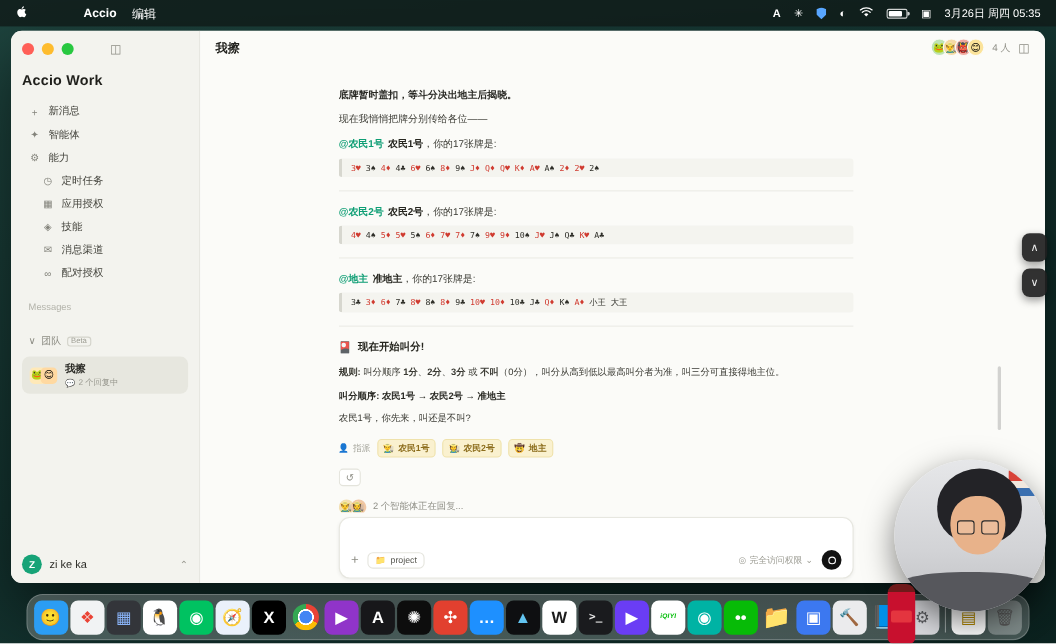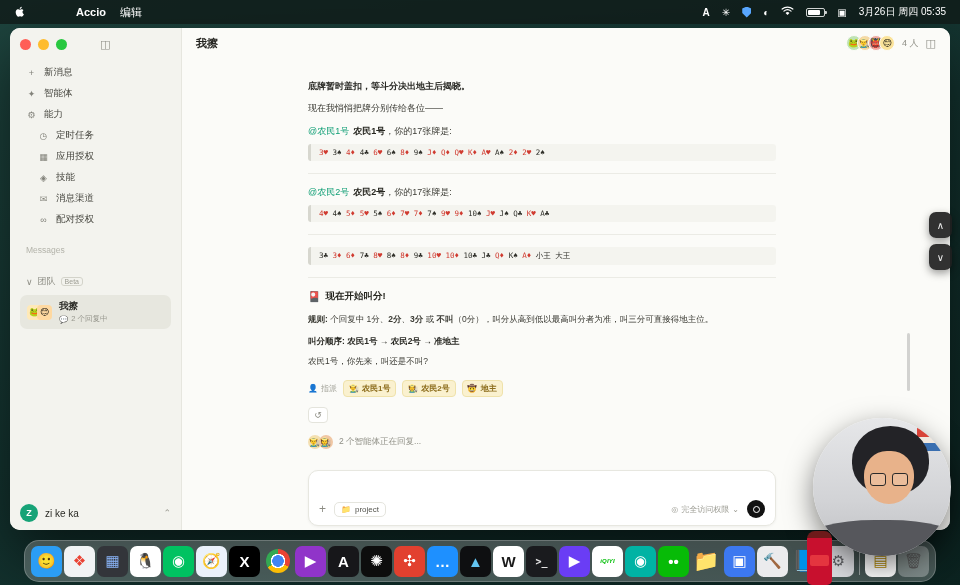--- a/index.html
+++ b/index.html
@@ -74,21 +74,21 @@
   .hav:nth-child(3){background:#f0a9a0} .hav:nth-child(4){background:#fbe39a}
   .member-count { font-size:9px; color:#8e8e85; }
   .panel-icon { color:#8e8e85; font-size:11px; }
 
   
   .chat-col { position:absolute; top:30px; bottom:64px; left:126px; width:468px;
               padding-top:22px; overflow:hidden; color:#3a3a33; }
   .msg-bold { font-size:9px; font-weight:700; color:#292924; margin-bottom:9px; }
   .msg { font-size:9px; margin-bottom:9px; }
   .mention-line { font-size:9px; margin:10px 0 6px; }
-  .mention { color:#0e9e74; font-weight:400; margin-right:4px;text-align:right; }
+  .mention { color:#0e9e74; font-weight:700; margin-right:4px;text-align:right; }
   .hand-name { font-weight:700; color:#26261f; }
   .cards { background:#f4f4ef; border-left:3px solid #d7d7cf; border-radius:3px; padding:4px 8px;
            font-family:"DejaVu Sans Mono","Liberation Mono",monospace; font-size:7.5px; color:#2f2f29; }
   .chat-col hr { border:none; border-top:1px solid #ebebe5; margin:12px 0; }
   .bid-title { font-size:9.5px; font-weight:700; color:#26261f; margin:2px 0 10px; display:flex; gap:5px; align-items:center; }
   .bid-icon { color:#c0392b; font-size:10px; }
   .rule { font-size:8.5px; line-height:1.55; margin-bottom:10px; }
   .order { font-size:8.5px; font-weight:700; color:#2a2a24; margin-bottom:8px; }
   .question { font-size:8.5px; margin-bottom:12px; }
   .assign-row { display:flex; align-items:center; gap:6px; margin-bottom:10px; }
@@ -204,20 +204,21 @@
 
   <div class="window">
 
     <aside class="sidebar">
       <div class="tl-row">
         <span class="tl red"></span>
         <span class="tl yel"></span>
         <span class="tl grn"></span>
         <span class="sb-toggle">◫</span>
       </div>
+      <div class="app-title">Accio Work</div>
 
       <nav class="nav">
         <div class="nav-item">
           <span class="ni-icon">+</span>
           <span>新消息</span>
         </div>
         <div class="nav-item">
           <span class="ni-icon">✦</span>
           <span>智能体</span>
         </div>
@@ -300,28 +301,31 @@
         </div>
         <div class="cards"><span style="color: rgb(208, 59, 48);">3♥</span><span> 3♠</span><span style="color: rgb(208, 59, 48);"> 4♦</span><span> 4♣</span><span style="color: rgb(208, 59, 48);"> 6♥</span><span> 6♠</span><span style="color: rgb(208, 59, 48);"> 8♦</span><span> 9♠</span><span style="color: rgb(208, 59, 48);"> J♦</span><span style="color: rgb(208, 59, 48);"> Q♦</span><span style="color: rgb(208, 59, 48);"> Q♥</span><span style="color: rgb(208, 59, 48);"> K♦</span><span style="color: rgb(208, 59, 48);"> A♥</span><span> A♠</span><span style="color: rgb(208, 59, 48);"> 2♦</span><span style="color: rgb(208, 59, 48);"> 2♥</span><span> 2♠</span></div>
         <hr>
 
         <div class="mention-line">
           <span class="mention">@农民2号</span><span class="hand-name">农民2号</span><span>，你的17张牌是:</span>
         </div>
         <div class="cards"><span style="color: rgb(208, 59, 48);">4♥</span><span> 4♠</span><span style="color: rgb(208, 59, 48);"> 5♦</span><span style="color: rgb(208, 59, 48);"> 5♥</span><span> 5♠</span><span style="color: rgb(208, 59, 48);"> 6♦</span><span style="color: rgb(208, 59, 48);"> 7♥</span><span style="color: rgb(208, 59, 48);"> 7♦</span><span> 7♠</span><span style="color: rgb(208, 59, 48);"> 9♥</span><span style="color: rgb(208, 59, 48);"> 9♦</span><span> 10♠</span><span style="color: rgb(208, 59, 48);"> J♥</span><span> J♠</span><span> Q♣</span><span style="color: rgb(208, 59, 48);"> K♥</span><span> A♣</span></div>
         <hr>
 
+        <div class="mention-line">
+          <span class="mention">@地主</span><span class="hand-name">准地主</span><span>，你的17张牌是:</span>
+        </div>
         <div class="cards"><span>3♣</span><span style="color: rgb(208, 59, 48);"> 3♦</span><span style="color: rgb(208, 59, 48);"> 6♦</span><span> 7♣</span><span style="color: rgb(208, 59, 48);"> 8♥</span><span> 8♠</span><span style="color: rgb(208, 59, 48);"> 8♦</span><span> 9♣</span><span style="color: rgb(208, 59, 48);"> 10♥</span><span style="color: rgb(208, 59, 48);"> 10♦</span><span> 10♣</span><span> J♣</span><span style="color: rgb(208, 59, 48);"> Q♦</span><span> K♠</span><span style="color: rgb(208, 59, 48);"> A♦</span><span> 小王</span><span> 大王</span></div>
         <hr>
 
         <div class="bid-title">
           <span class="bid-icon">🎴</span>
           <span>现在开始叫分!</span>
         </div>
-        <div class="rule"><span style="font-weight: 700;">规则:</span><span> 个回复中 </span><span style="font-weight: 400;">1分</span><span>、</span><span style="font-weight: 700;">2分</span><span>、</span><span style="font-weight: 700;">3分</span><span> 或 </span><span style="font-weight: 700;">不叫</span><span>（0分），叫分从高到低以最高叫分者为准，叫三分可直接得地主位。</span></div>
+        <div class="rule"><span style="font-weight: 700;">规则:</span><span> 叫分顺序 </span><span style="font-weight: 700;">1分</span><span>、</span><span style="font-weight: 700;">2分</span><span>、</span><span style="font-weight: 700;">3分</span><span> 或 </span><span style="font-weight: 700;">不叫</span><span>（0分），叫分从高到低以最高叫分者为准，叫三分可直接得地主位。</span></div>
         <div class="order">叫分顺序: 农民1号 → 农民2号 → 准地主</div>
         <div class="question">农民1号，你先来，叫还是不叫?</div>
 
         <div class="assign-row">
           <span class="assign-label">
             <span>👤</span>
             <span>指派</span>
           </span>
           <span class="badge">
             <span>👨‍🌾</span>

